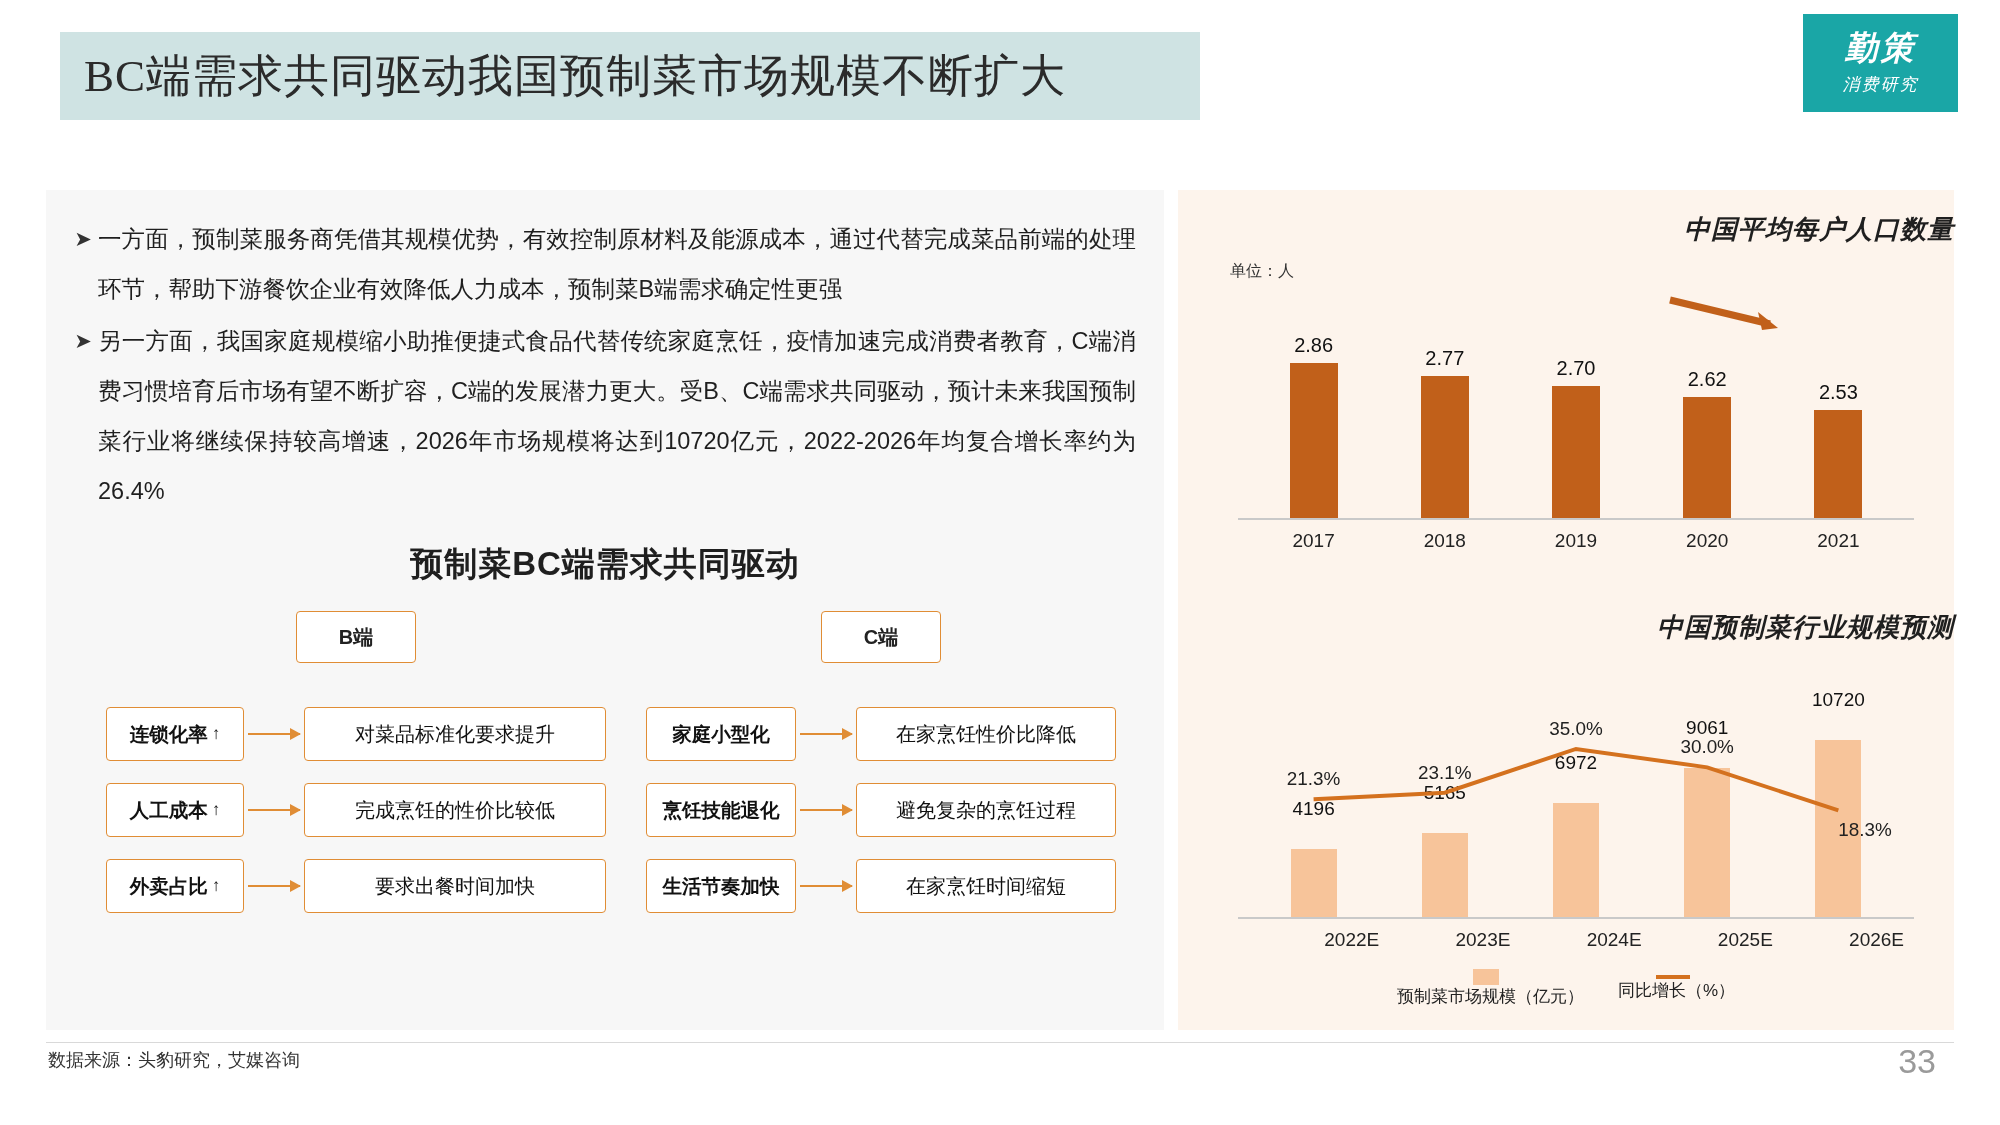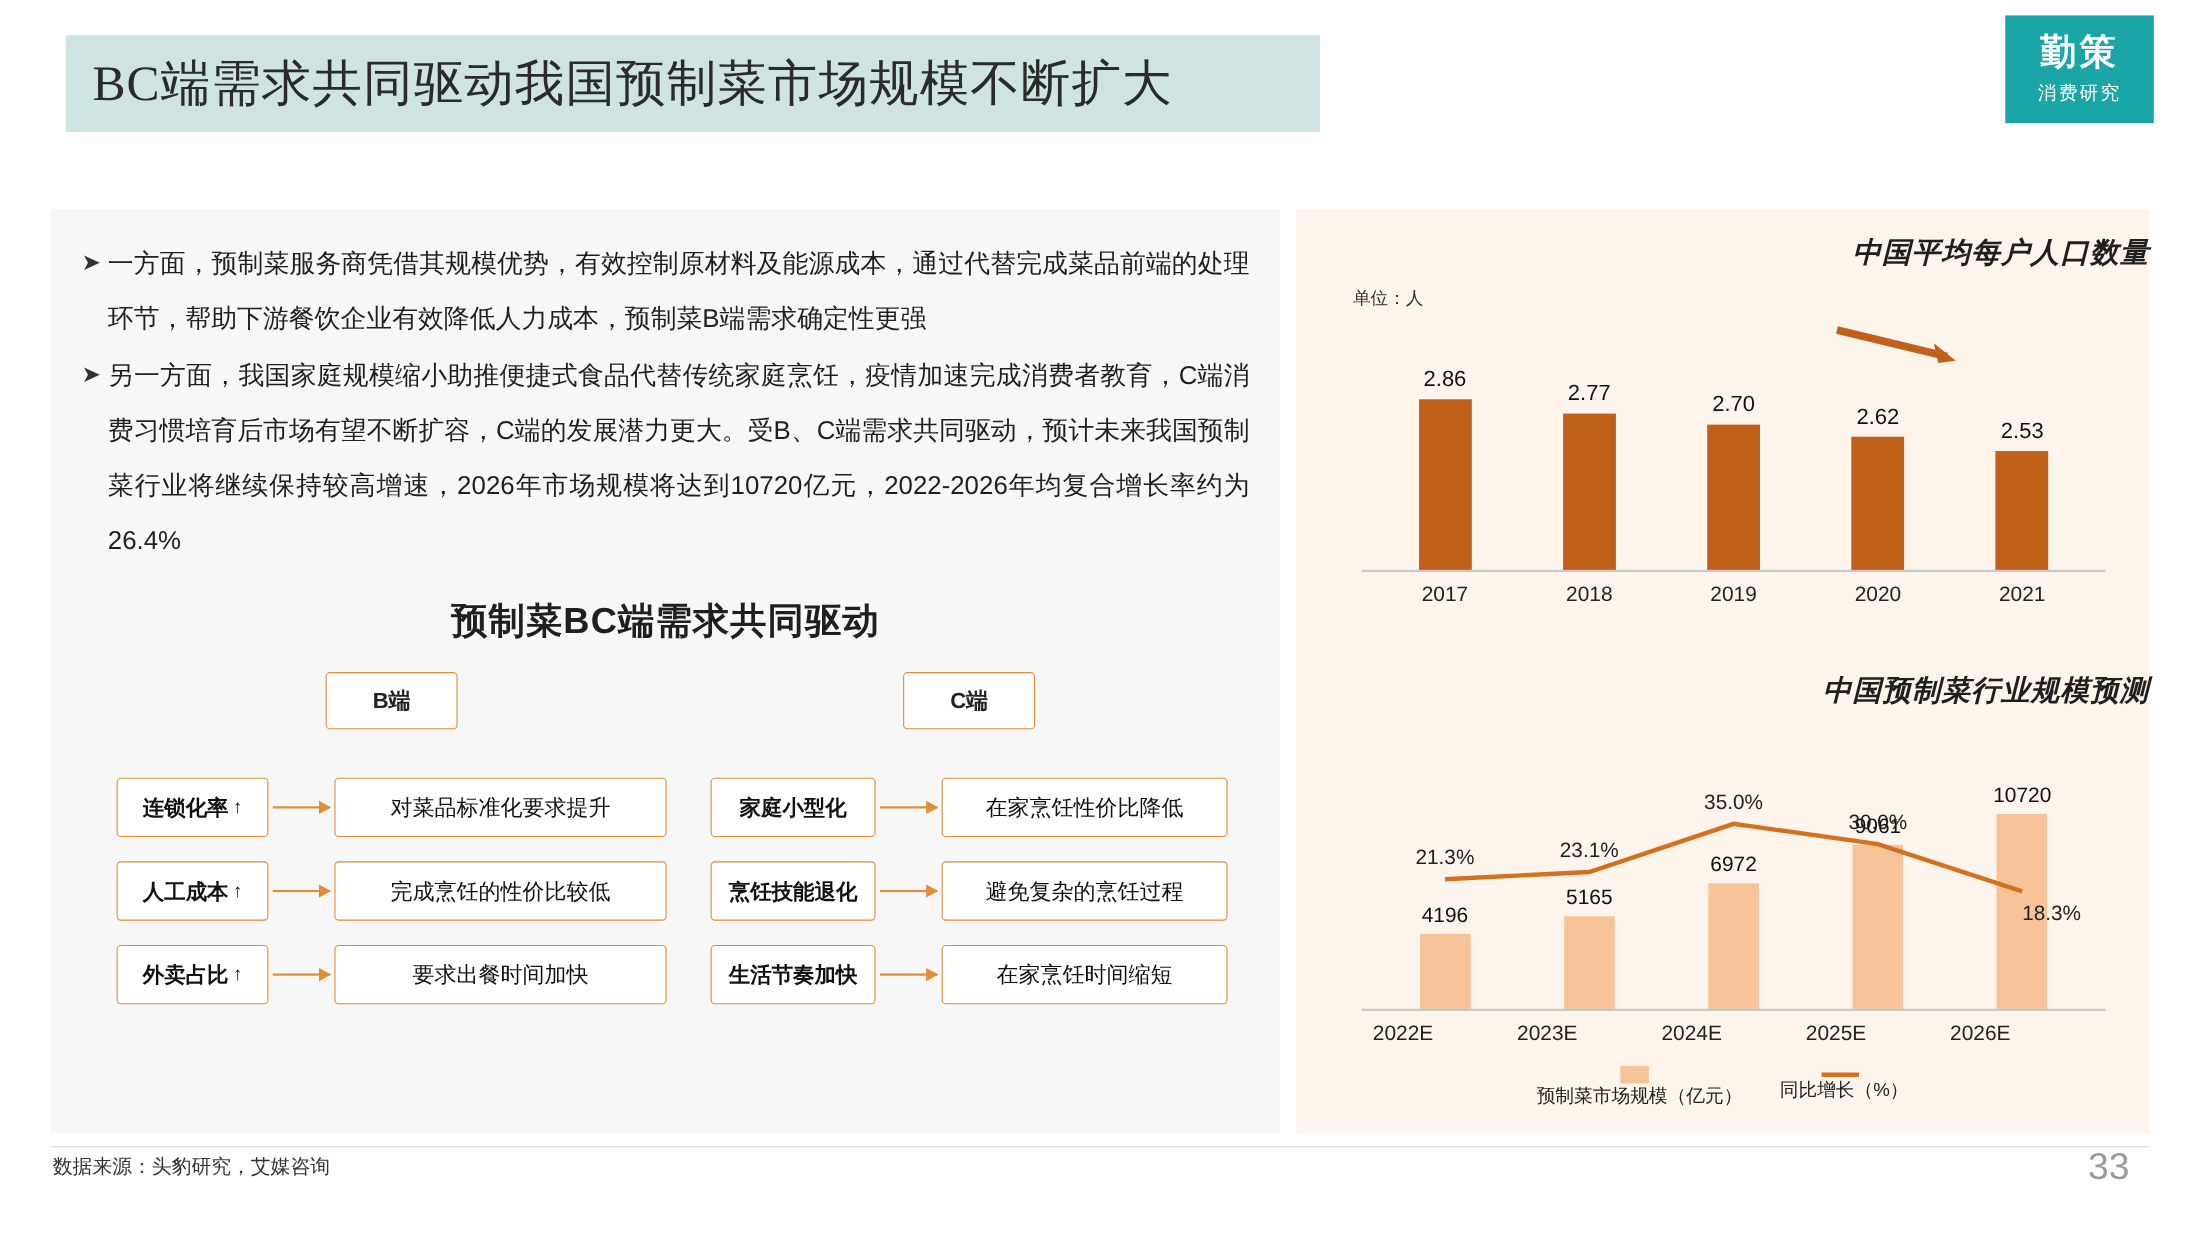--- a/index.html
+++ b/index.html
@@ -17,23 +17,23 @@
   .title-band{
     position:absolute;left:60px;top:32px;width:1140px;height:88px;
     background:#cfe3e3;display:flex;align-items:center;
   }
   .title-band .title{
     font-family:"Liberation Serif","DejaVu Serif",serif;
     font-size:45px;color:#2b2b2b;padding-left:24px;letter-spacing:1px;
     white-space:nowrap;
   }
   .logo-box{
-    position:absolute;right:42px;top:14px;width:135px;height:98px;
+    position:absolute;right:42px;top:14px;width:155px;height:98px;
     background:#1aa6a6;color:#fff;display:flex;flex-direction:column;
-    align-items:center;justify-content:center;
+    align-items:center;justify-content:center;font-style:italic;
   }
   .logo-box .logo-main{
     font-family:"Liberation Serif","DejaVu Serif",serif;
     font-size:33px;font-weight:bold;letter-spacing:3px;line-height:1.1;
   }
   .logo-box .logo-sub{font-size:17px;letter-spacing:2px;margin-top:6px;}
 
   
   .left-panel{
     position:absolute;left:46px;top:190px;width:1118px;height:840px;
@@ -111,26 +111,26 @@
   .c1-bar{width:48px;background:#c1601a;}
   .c1-axis{position:absolute;left:20px;right:0;bottom:0;height:2px;background:#c9c9c9;}
   .c1-labels{display:flex;margin-left:30px;margin-right:10px;margin-top:10px;}
   .c1-labels div{flex:1;text-align:center;font-size:19px;color:#222;}
   .trend-arrow{position:absolute;right:118px;top:6px;width:130px;height:46px;}
 
   
   .chart2{position:relative;height:330px;margin:0 40px;}
   .c2-plot{position:relative;height:258px;margin-top:16px;}
   .c2-bars{position:absolute;left:30px;right:10px;bottom:0;height:258px;display:flex;align-items:flex-end;}
-  .c2-col{flex:1;display:flex;flex-direction:column;align-items:center;justify-content:flex-end;height:100%;}
+  .c2-col{flex:1;display:flex;flex-direction:column;align-items:center;justify-content:flex-end;height:100%;gap:24px;}
   .c2-val{font-size:19px;color:#111;margin-bottom:5px;}
   .c2-bar{width:46px;background:#f7c49a;}
   .c2-axis{position:absolute;left:20px;right:0;bottom:0;height:2px;background:#c9c9c9;}
   .c2-labels{display:flex;margin-left:30px;margin-right:10px;margin-top:10px;}
-  .c2-labels div{flex:1;text-align:left;font-size:19px;color:#222;}
+  .c2-labels div{flex:1;text-align:right;font-size:19px;color:#222;}
   .c2-svg{position:absolute;left:30px;right:10px;bottom:0;top:0;}
   .legend{display:flex;justify-content:center;align-items:center;margin-top:18px;gap:34px;}
   .legend .item{display:flex;align-items:center;font-size:17px;color:#222;flex-direction:column;}
   .lg-swatch{width:26px;height:16px;background:#f7c49a;margin-right:8px;}
   .lg-line{width:34px;height:4px;background:#d4711e;margin-right:8px;}
 
   
   .footer-rule{position:absolute;left:46px;top:1042px;width:1908px;height:1px;background:#d9d9d9;}
   .source{position:absolute;left:48px;top:1048px;font-size:18px;color:#333;}
   .pageno{position:absolute;right:64px;top:1042px;font-size:34px;color:#9a9a9a;}

